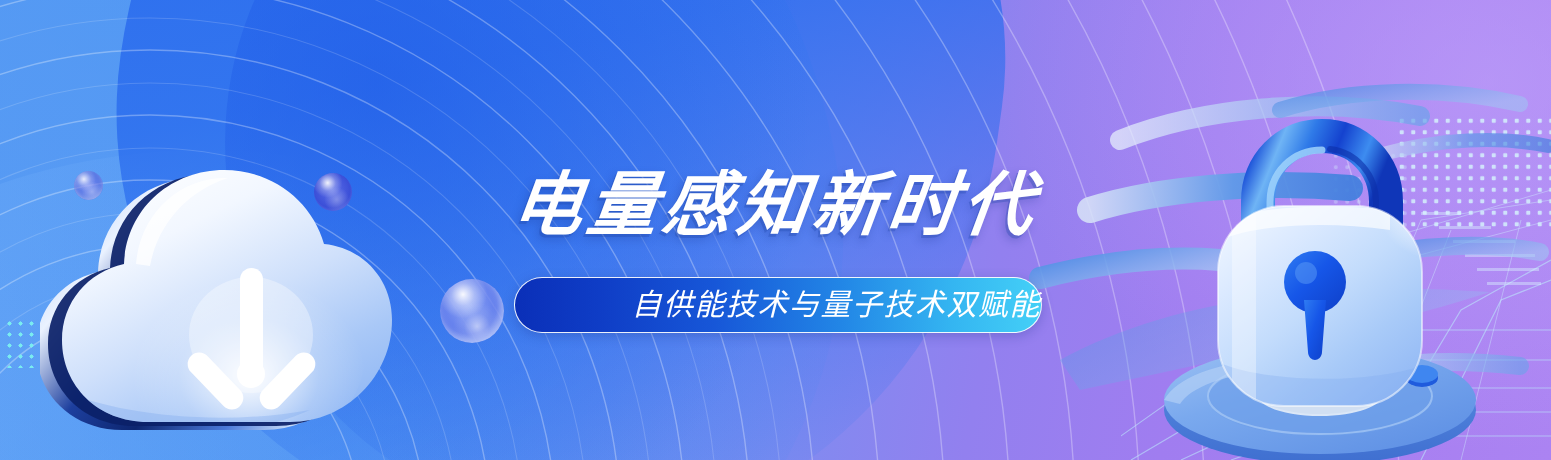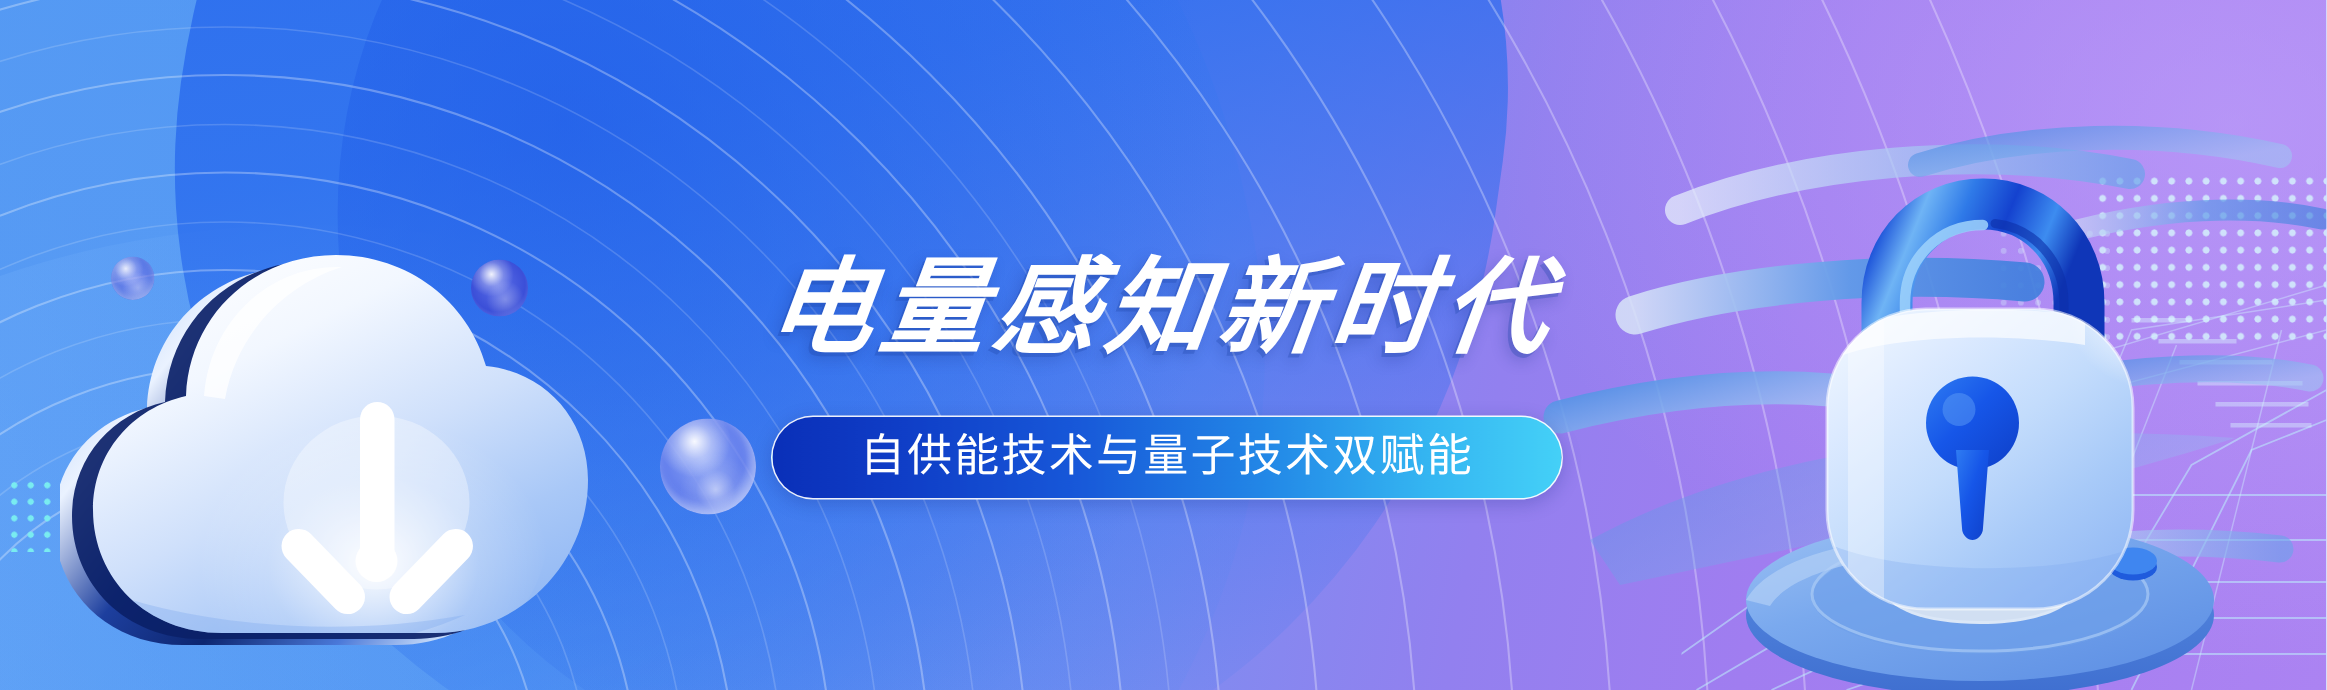--- a/index.html
+++ b/index.html
@@ -207,21 +207,22 @@
     position: absolute;
     left: 514px; top: 277px;
     width: 526px; height: 54px;
     border-radius: 28px;
     background: linear-gradient(90deg,
         #0a2fb8 0%, #0f3dc6 16%, #1757d8 38%, #2286e6 62%, #34b5f1 83%, #44d0f7 100%);
     border: 1.5px solid rgba(255,255,255,0.92);
     box-shadow: 0 3px 12px rgba(20,40,130,0.25);
     display: flex;
     align-items: center;
-    justify-content: center;
+    justify-content: flex-end;
+    font-style: italic;
   }
   #subtitle-text {
     font-size: 30px;
     line-height: 32px;
     font-weight: 400;
     color: #ffffff;
     letter-spacing: 1.5px;
     white-space: nowrap;
   }
 </style>

